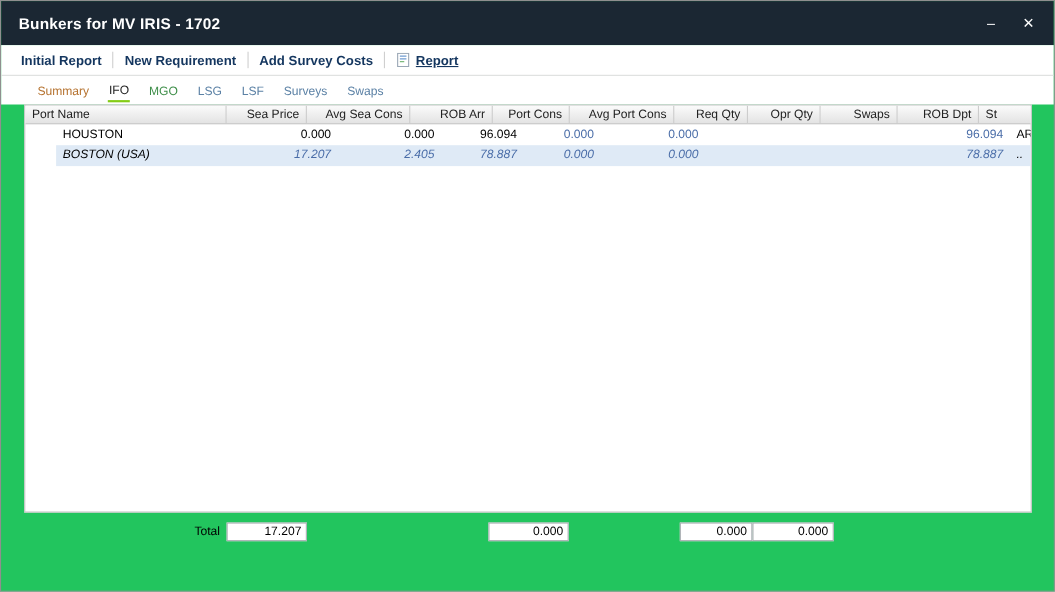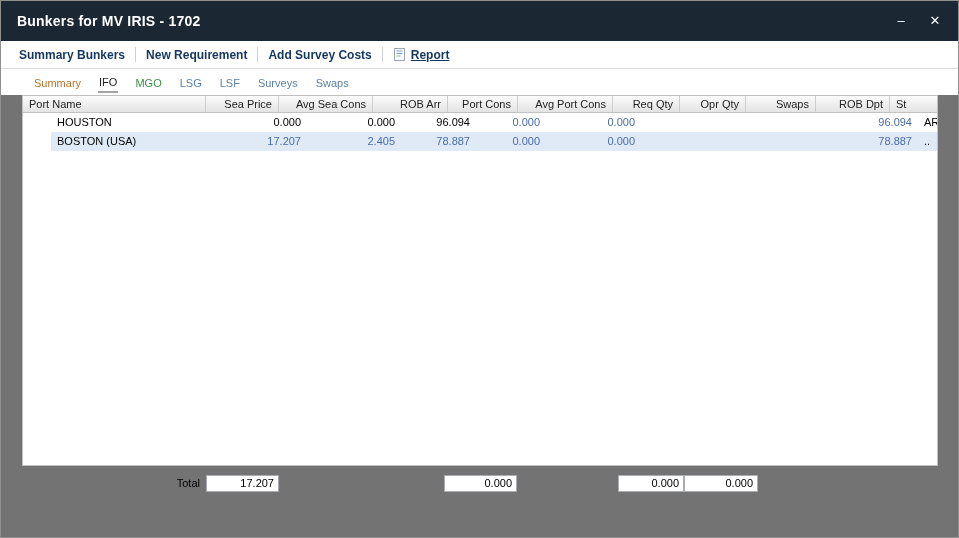--- a/index.html
+++ b/index.html
@@ -1,19 +1,19 @@
 <!DOCTYPE html>
 <html style="--titlebar-bg: #1b2733; --accent-link: #14365f; --value-blue: #4a6da8; --row-selected: #dfeaf6; --tab-summary: #b5722f; --tab-active: #1f1f1f; --tab-mgo: #3e8e49; --tab-default: #5b81a5;"><head>
 <meta charset="utf-8">
 <style>
   * { margin:0; padding:0; box-sizing:border-box; }
   html,body { background:#e8e8e8; font-family:"Liberation Sans", sans-serif; }
   .window {
     position:relative; width:959px; height:538px;
-    background:#737373; border:1px solid #8f8f8f; overflow:hidden;
+    background:#22c55e; border:1px solid #8f8f8f; overflow:hidden;
   }
   
   .titlebar {
     height:40px; background:var(--titlebar-bg,#1b2733);
     display:flex; align-items:center; padding:0 6px 0 16px; color:#fff;
   }
   .title { flex:1; font-size:14px; font-weight:bold; letter-spacing:.2px; }
   .win-btn {
     width:34px; height:28px; line-height:28px; text-align:center;
     font-size:13px; color:#fff; cursor:pointer; user-select:none;
@@ -32,35 +32,35 @@
   .tb-report .lbl { font-size:12px; font-weight:bold; color:var(--accent-link,#14365f);text-decoration:underline; }
   
   .tabs {
     height:26px; display:flex; align-items:center; gap:16px;
     padding-left:32px; background:#fff;
   }
   .tab { font-size:11px; font-weight:normal; cursor:pointer; padding:4px 1px 3px; }
   .tab-summary { color:var(--tab-summary,#b5722f); }
   .tab-mgo     { color:var(--tab-mgo,#3e8e49); }
   .tab-plain   { color:var(--tab-default,#5b81a5); }
-  .tab-active  { color:var(--tab-active,#1f1f1f); border-bottom:2px solid #a3a3a3; }
+  .tab-active  { color:var(--tab-active,#1f1f1f); border-bottom:2px solid #84cc16; }
   
   .grid {
     position:absolute; left:21px; top:94px; width:916px; height:371px;
     border:1px solid #c0c0c0; background:#fff; overflow:hidden;
   }
   .ghead {
     display:flex; height:17px; line-height:16px;
     background:linear-gradient(#fbfbfb,#e3e3e3);
     border-bottom:1px solid #c2c2c2; font-size:11px; color:#222;
   }
   .hc { padding:0 6px; border-right:1px solid #cdcdcd; white-space:nowrap; overflow:hidden; }
   .hc:last-child { border-right:none; }
   .grow { display:flex; height:19px; line-height:19px; font-size:11px; color:#000;margin-left:28px; }
-  .grow.selected { background:var(--row-selected,#dfeaf6); }
+  .grow.selected { background:var(--row-selected,#dfeaf6);font-style:italic; }
   .gc { padding:0 6px; white-space:nowrap; overflow:hidden; }
   .num { text-align:right; }
   .blue { color:var(--value-blue,#4a6da8); }
   .c0{width:183px}.c1{width:73px}.c2{width:94px}.c3{width:75px}.c4{width:70px}
   .c5{width:95px}.c6{width:67px}.c7{width:66px}.c8{width:70px}.c9{width:74px}
   .c10{flex:1}
   
   .totals { position:absolute; left:0; top:474px; width:100%; height:18px; font-size:11px; }
   .total-label { position:absolute; left:139px; width:60px; text-align:right; line-height:17px; color:#000; }
   .tbox {
@@ -75,21 +75,21 @@
 
 <div class="window">
 
   <div class="titlebar">
     <div class="title">Bunkers for MV IRIS - 1702</div>
     <div class="win-btn">–</div>
     <div class="win-btn">✕</div>
   </div>
 
   <div class="toolbar">
-    <span class="tb-link">Summary Bunkers</span>
+    <span class="tb-link">Initial Report</span>
     <span class="tb-sep"></span>
     <span class="tb-link">New Requirement</span>
     <span class="tb-sep"></span>
     <span class="tb-link">Add Survey Costs</span>
     <span class="tb-sep"></span>
     <span class="tb-report">
       <span style="display:inline-flex;">
         <svg width="13" height="13" viewBox="0 0 13 13">
           <rect x="1.5" y="0.5" width="10" height="12" fill="#ffffff" stroke="#9aa7b5"></rect>
           <line x1="3.5" y1="3" x2="9.5" y2="3" stroke="#6f9bd1"></line>

